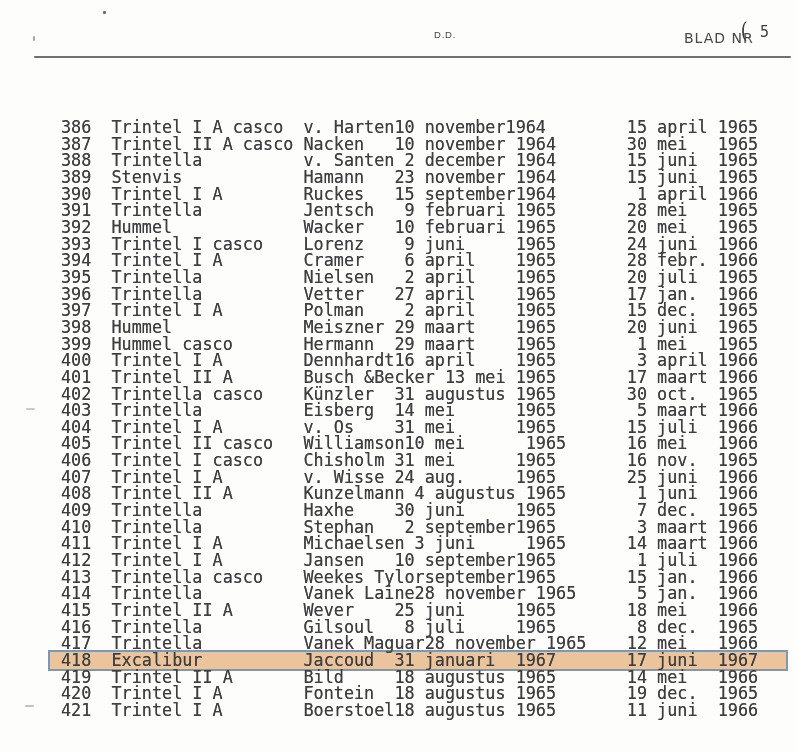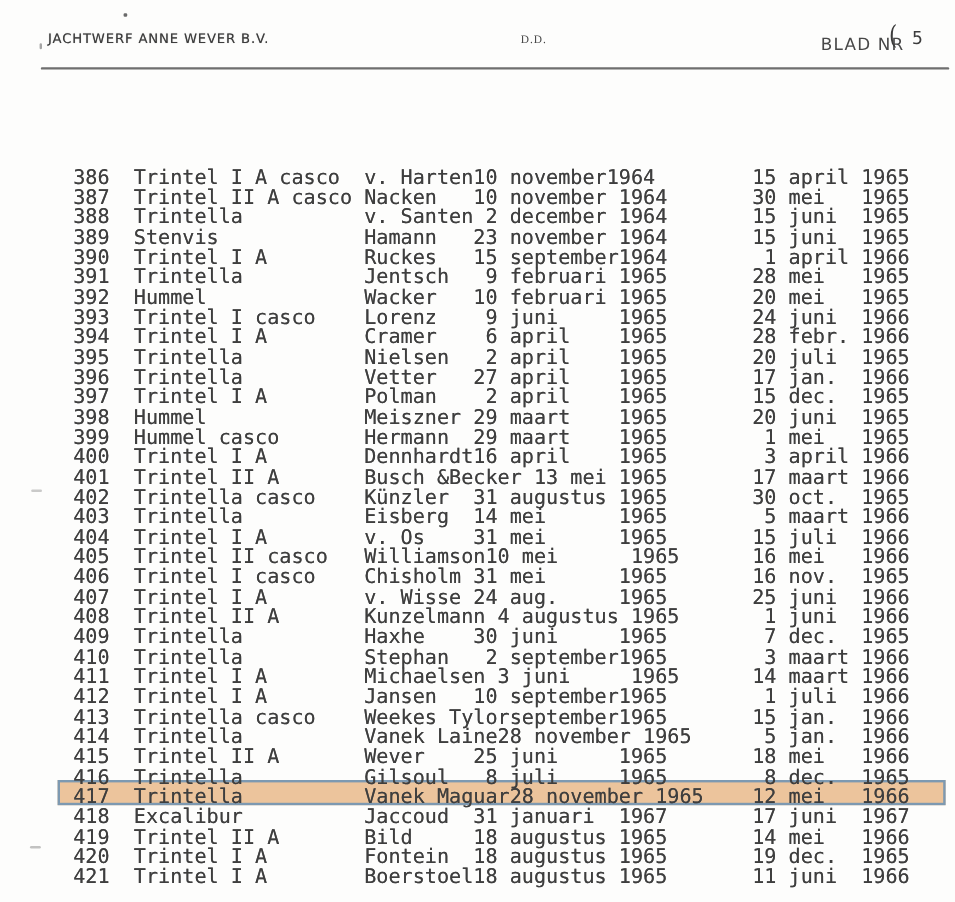--- a/index.html
+++ b/index.html
@@ -10,21 +10,21 @@
   }
   .page{position:absolute;inset:0;}
   
   .hdr-company{
     position:absolute;left:40px;top:26px;
     font-family:"DejaVu Sans",sans-serif;font-size:11px;letter-spacing:.7px;
     color:#3d3d3d;text-shadow:0 0 .6px rgba(60,60,60,.7);
   }
   .hdr-dd{
     position:absolute;left:434px;top:29px;
-    font-family:Liberation Serif, serif;font-size:9.5px;letter-spacing:.8px;color:#454545;
+    font-family:Liberation Sans, sans-serif;font-size:9.5px;letter-spacing:.8px;color:#454545;
   }
   .hdr-blad{
     position:absolute;left:684px;top:30px;
     font-family:"DejaVu Sans",sans-serif;font-size:14px;letter-spacing:1px;color:#474747;
   }
   .hdr-paren{
     position:absolute;left:740px;top:18px;
     font-family:"DejaVu Serif",serif;font-size:22px;font-weight:300;color:#3c3c3c;transform:scaleX(.8);
   }
   .hdr-page{
@@ -34,21 +34,20 @@
   .hdr-rule{
     position:absolute;left:34px;top:56px;width:757px;height:2px;
     background:#474747;opacity:.78;border-radius:1px;
   }
   
   .rows{
     position:absolute;left:61px;top:119px;z-index:2;
     font-size:16.8px;line-height:16.66px;
     color:#3e3e3e;white-space:pre;
     text-shadow:0 0 .5px rgba(62,62,62,.75);
-    margin-top:20px;
   }
   .row{height:16.66px;}
   
   .hl{
     position:absolute;z-index:1;
     background:#ecc49c;
     border:2px solid #7d99b1;
     box-sizing:border-box;
   }
   
@@ -61,21 +60,20 @@
 </head>
 <body>
 
 <div class="page">
 
   <span class="art dot"></span>
   <span class="art tick"></span>
   <span class="art dash1"></span>
   <span class="art dash2"></span>
 
-  <div class="hdr-company">JACHTWERF ANNE WEVER B.V.</div>
   <div class="hdr-dd">D.D.</div>
   <div class="hdr-blad">BLAD NR</div>
   <div class="hdr-paren">(</div>
   <div class="hdr-page">5</div>
   <div class="hdr-rule"></div>
 
   <div class="hl" id="hl-box" style="left: 48px; width: 740px; top: 649.62px; height: 21px; background: rgb(236, 196, 156); border-color: rgb(125, 153, 177);"></div>
 
   <div class="rows" id="rows"><div class="row">386  Trintel I A casco  v. Harten10 november1964        15 april 1965</div><div class="row">387  Trintel II A casco Nacken   10 november 1964       30 mei   1965</div><div class="row">388  Trintella          v. Santen 2 december 1964       15 juni  1965</div><div class="row">389  Stenvis            Hamann   23 november 1964       15 juni  1965</div><div class="row">390  Trintel I A        Ruckes   15 september1964        1 april 1966</div><div class="row">391  Trintella          Jentsch   9 februari 1965       28 mei   1965</div><div class="row">392  Hummel             Wacker   10 februari 1965       20 mei   1965</div><div class="row">393  Trintel I casco    Lorenz    9 juni     1965       24 juni  1966</div><div class="row">394  Trintel I A        Cramer    6 april    1965       28 febr. 1966</div><div class="row">395  Trintella          Nielsen   2 april    1965       20 juli  1965</div><div class="row">396  Trintella          Vetter   27 april    1965       17 jan.  1966</div><div class="row">397  Trintel I A        Polman    2 april    1965       15 dec.  1965</div><div class="row">398  Hummel             Meiszner 29 maart    1965       20 juni  1965</div><div class="row">399  Hummel casco       Hermann  29 maart    1965        1 mei   1965</div><div class="row">400  Trintel I A        Dennhardt16 april    1965        3 april 1966</div><div class="row">401  Trintel II A       Busch &amp;Becker 13 mei 1965       17 maart 1966</div><div class="row">402  Trintella casco    Künzler  31 augustus 1965       30 oct.  1965</div><div class="row">403  Trintella          Eisberg  14 mei      1965        5 maart 1966</div><div class="row">404  Trintel I A        v. Os    31 mei      1965       15 juli  1966</div><div class="row">405  Trintel II casco   Williamson10 mei      1965      16 mei   1966</div><div class="row">406  Trintel I casco    Chisholm 31 mei      1965       16 nov.  1965</div><div class="row">407  Trintel I A        v. Wisse 24 aug.     1965       25 juni  1966</div><div class="row">408  Trintel II A       Kunzelmann 4 augustus 1965       1 juni  1966</div><div class="row">409  Trintella          Haxhe    30 juni     1965        7 dec.  1965</div><div class="row">410  Trintella          Stephan   2 september1965        3 maart 1966</div><div class="row">411  Trintel I A        Michaelsen 3 juni     1965      14 maart 1966</div><div class="row">412  Trintel I A        Jansen   10 september1965        1 juli  1966</div><div class="row">413  Trintella casco    Weekes Tylorseptember1965       15 jan.  1966</div><div class="row">414  Trintella          Vanek Laine28 november 1965      5 jan.  1966</div><div class="row">415  Trintel II A       Wever    25 juni     1965       18 mei   1966</div><div class="row">416  Trintella          Gilsoul   8 juli     1965        8 dec.  1965</div><div class="row">417  Trintella          Vanek Maguar28 november 1965    12 mei   1966</div><div class="row">418  Excalibur          Jaccoud  31 januari  1967       17 juni  1967</div><div class="row">419  Trintel II A       Bild     18 augustus 1965       14 mei   1966</div><div class="row">420  Trintel I A        Fontein  18 augustus 1965       19 dec.  1965</div><div class="row">421  Trintel I A        Boerstoel18 augustus 1965       11 juni  1966</div></div>
 </div>

